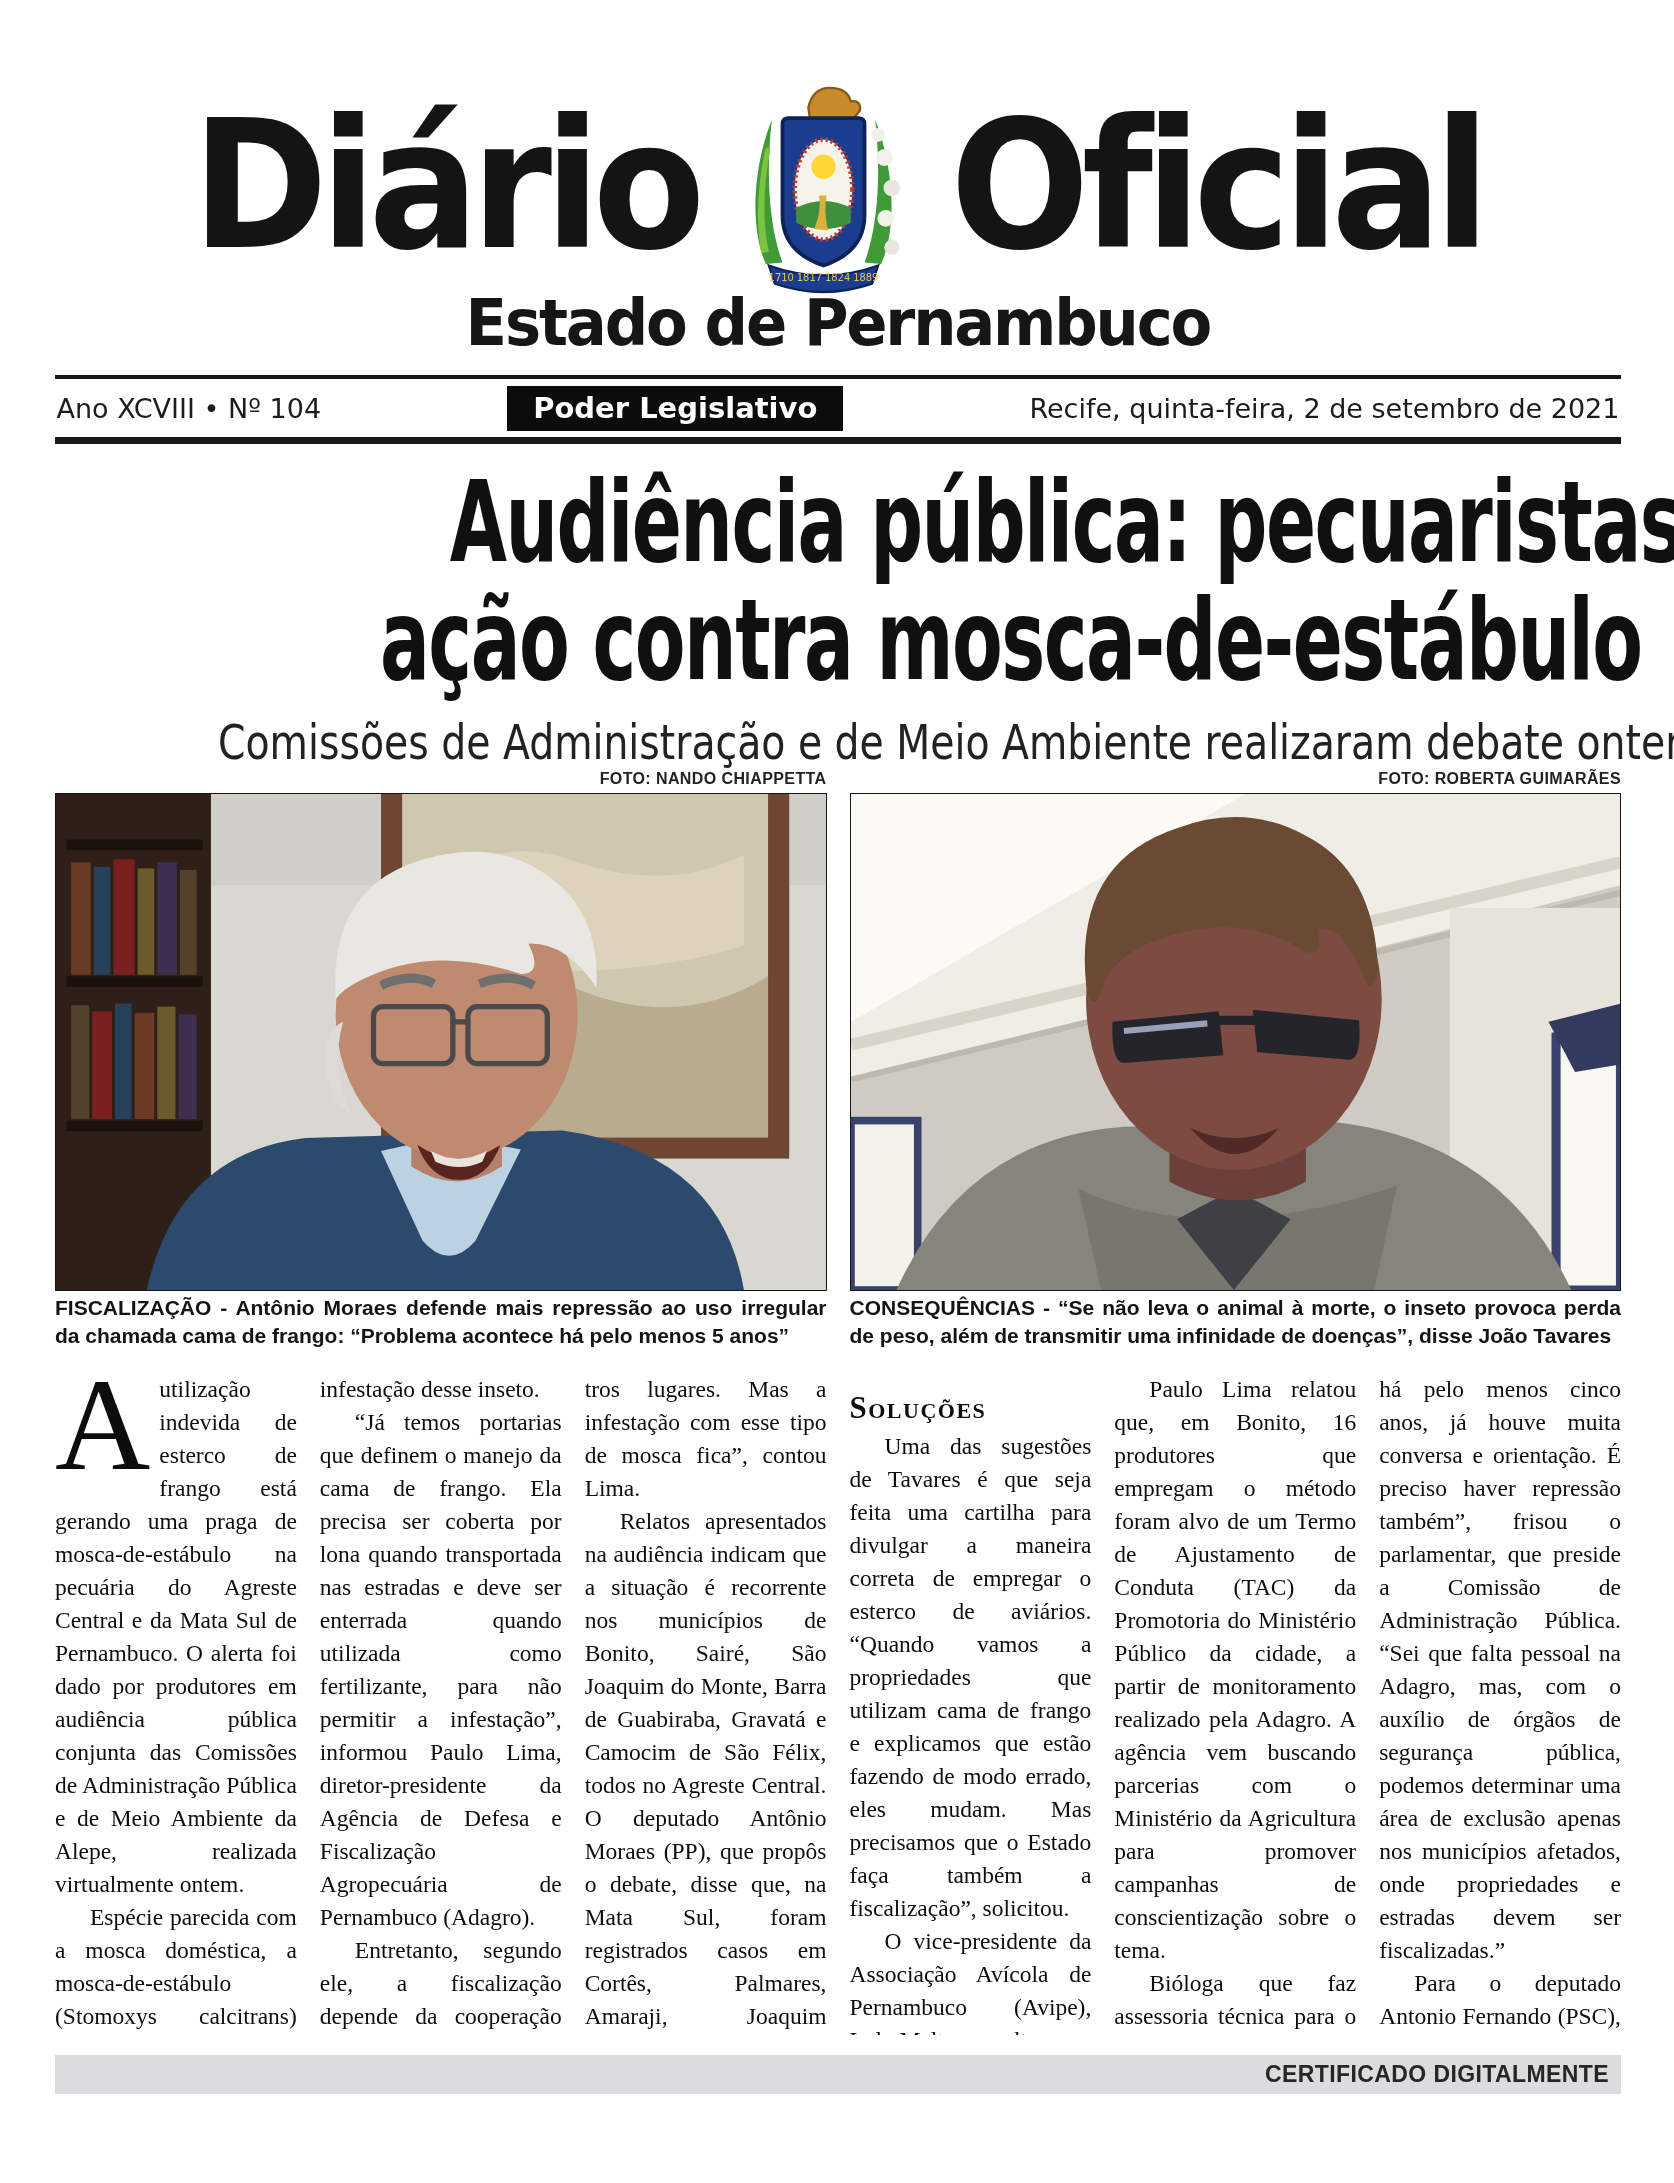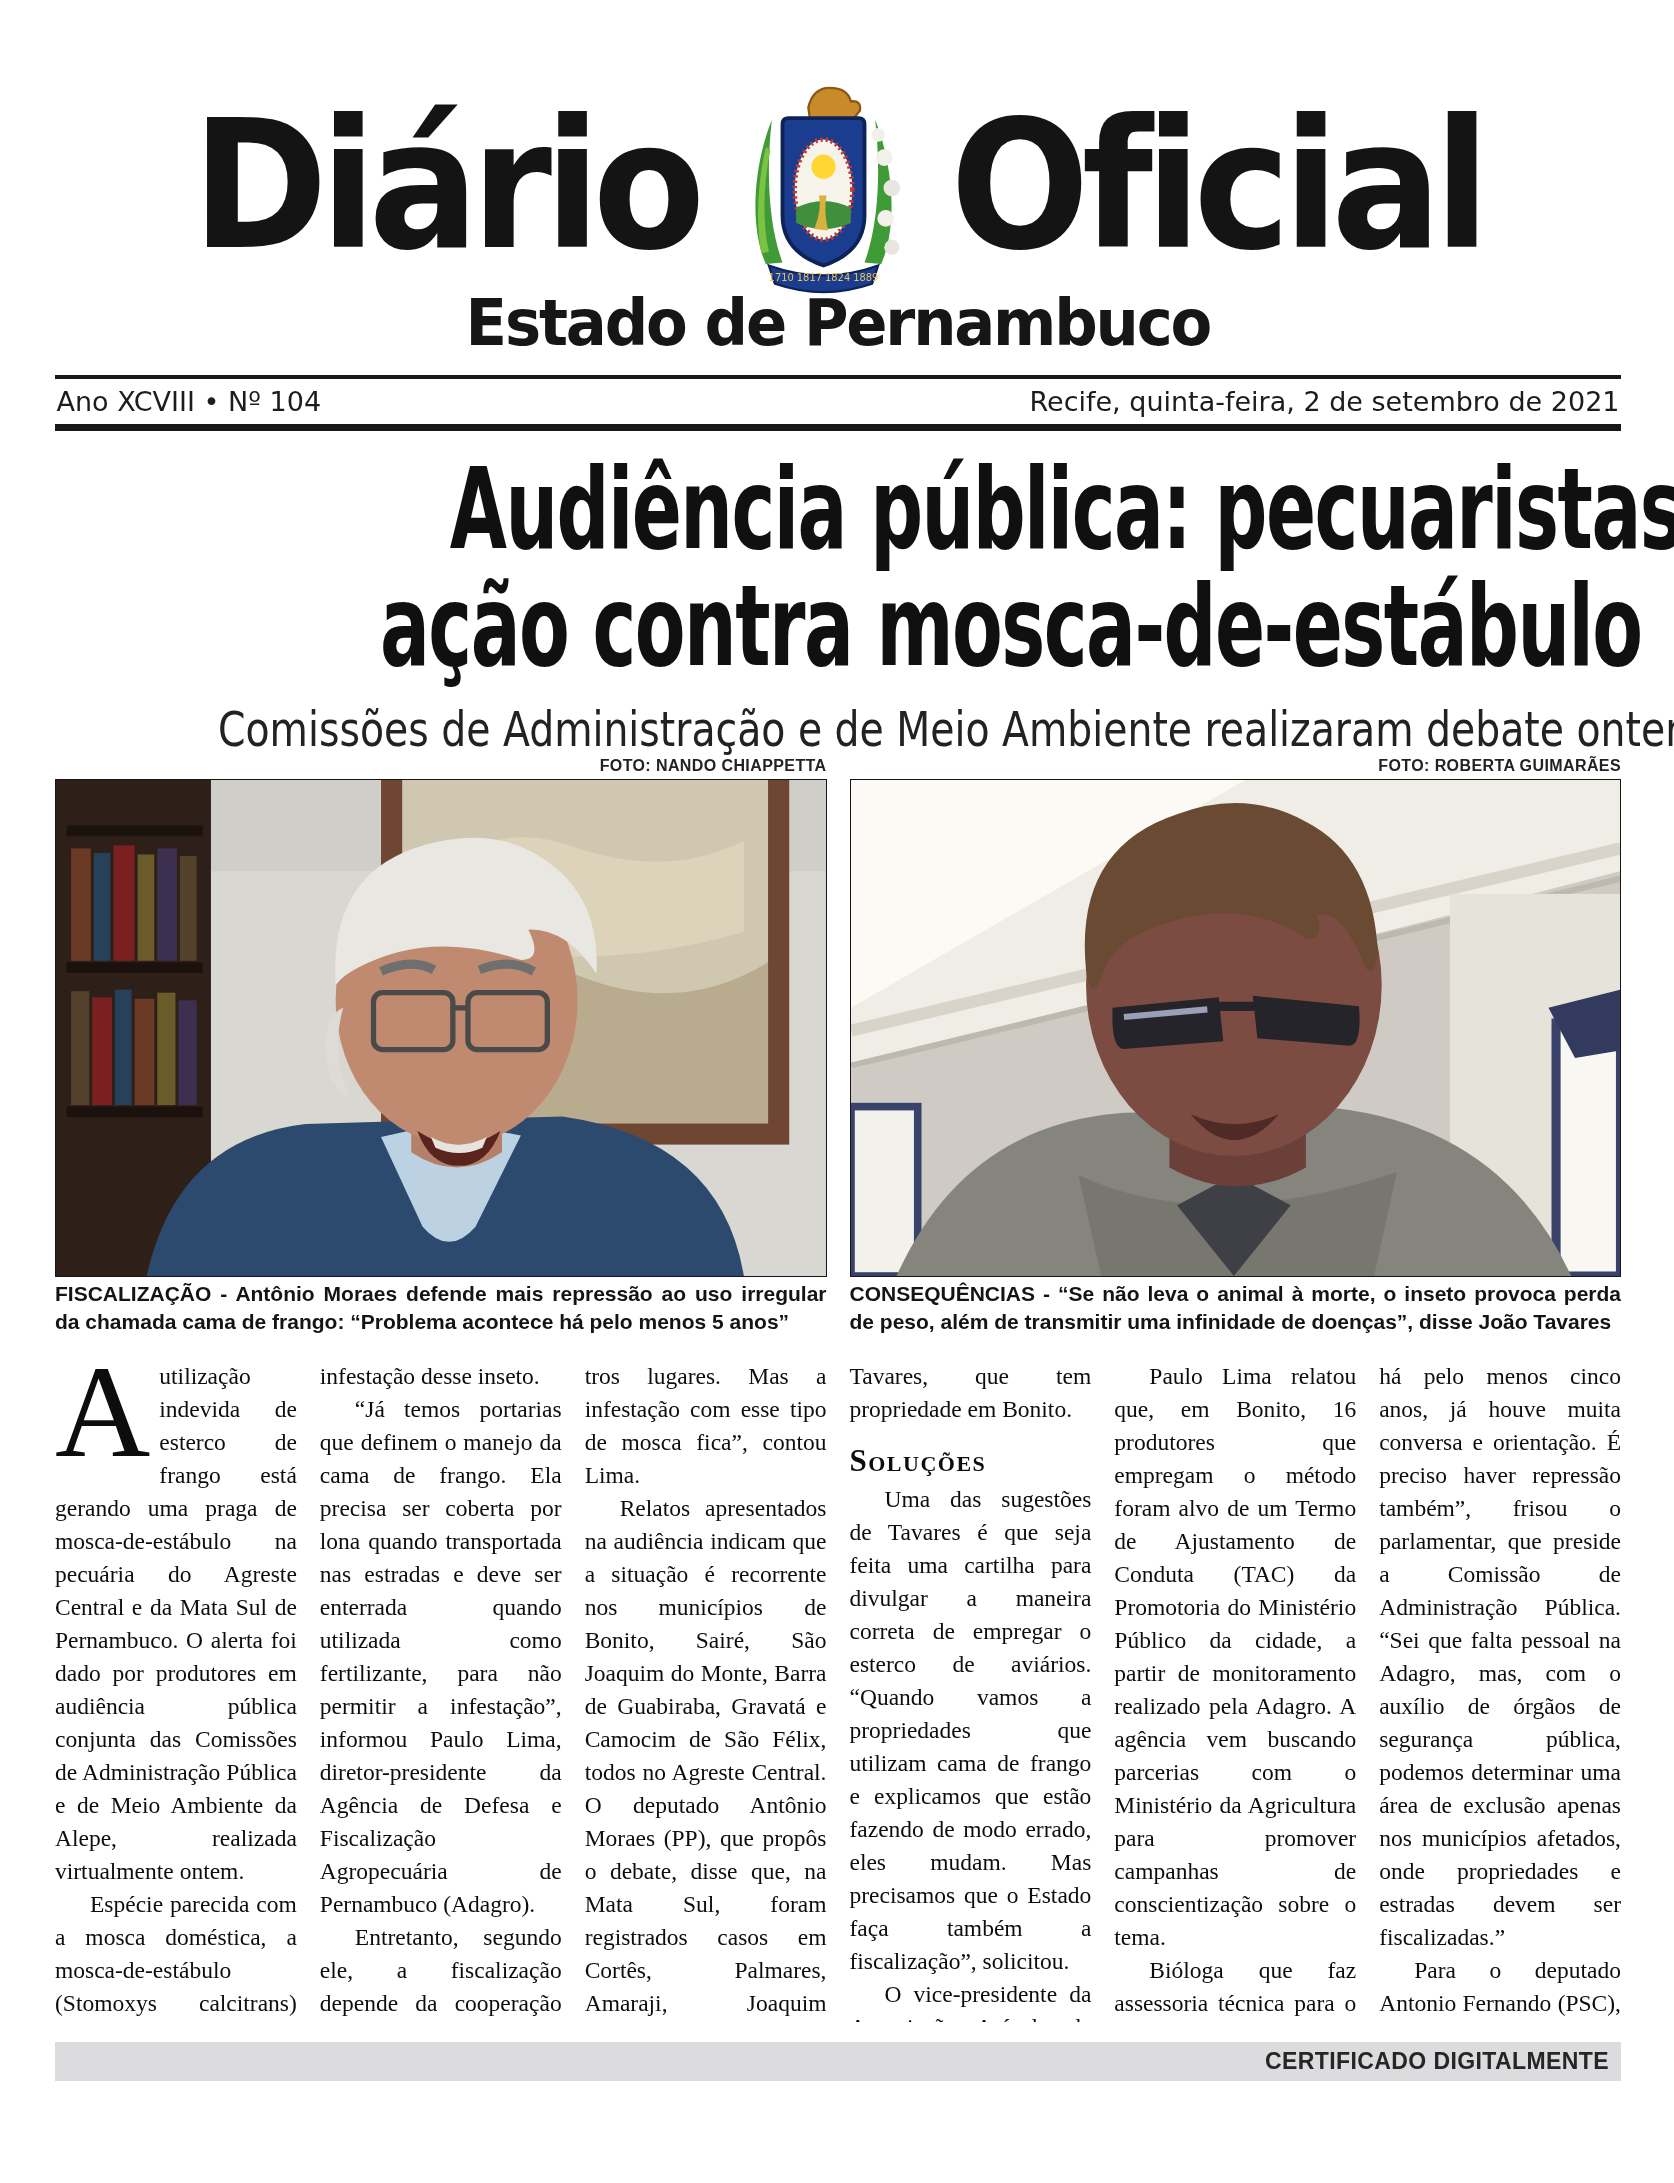--- a/index.html
+++ b/index.html
@@ -88,20 +88,21 @@
         <text x="106" y="272" text-anchor="middle" font-size="13" fill="#e8c25a">1710 1817 1824 1889</text>
       </svg>
       <span class="mast-title">Oficial</span>
     </div>
     <div class="estado"><span>Estado de Pernambuco</span></div>
 
     <div class="rule-thin"></div>
 
     <div class="info-row">
       <span class="info-side">Ano XCVIII • Nº 104</span>
+      <span class="badge">Poder Legislativo</span>
       <span class="info-side">Recife, quinta-feira, 2 de setembro de 2021</span>
     </div>
 
     <div class="rule-thick"></div>
 
     <h1 class="headline" style="margin:20px 0 0;">
       <span class="hl-line"><span>Audiência pública: pecuaristas pedem</span></span>
       <span class="hl-line"><span>ação contra mosca-de-estábulo</span></span>
     </h1>
     <div class="subhead"><span>Comissões de Administração e de Meio Ambiente realizaram debate ontem</span></div>
@@ -204,21 +205,20 @@
         <p class="nofirstindent">infestação desse inseto.</p>
         <p>“Já temos portarias que definem o manejo da cama de frango. Ela precisa ser coberta por lona quando transportada nas estradas e deve ser enterrada quando utilizada como fertilizante, para não permitir a infestação”, informou Paulo Lima, diretor-presidente da Agência de Defesa e Fiscalização Agropecuária de Pernambuco (Adagro).</p>
         <p>Entretanto, segundo ele, a fiscalização depende da cooperação com as prefeituras e a Polícia Militar, especialmente com os batalhões rodoviários e de proteção ao meio ambiente. O gestor também apontou os plantios de inhame e cará como uma das origens do problema. “São feitos por produtores itinerantes, que arrendam terra por um período para fazer o cultivo, e depois vão para ou-</p>
       </div>
       <div class="col">
         <p class="nofirstindent">tros lugares. Mas a infestação com esse tipo de mosca fica”, contou Lima.</p>
         <p>Relatos apresentados na audiência indicam que a situação é recorrente nos municípios de Bonito, Sairé, São Joaquim do Monte, Barra de Guabiraba, Gravatá e Camocim de São Félix, todos no Agreste Central. O deputado Antônio Moraes (PP), que propôs o debate, disse que, na Mata Sul, foram registrados casos em Cortês, Palmares, Amaraji, Joaquim Nabuco e Ribeirão.</p>
 
       </div>
       <div class="col">
-        <p class="nofirstindent">Tavares, que tem propriedade em Bonito.</p>
         <h3 class="sec-head">Soluções</h3>
         <p>Uma das sugestões de Tavares é que seja feita uma cartilha para divulgar a maneira correta de empregar o esterco de aviários. “Quando vamos a propriedades que utilizam cama de frango e explicamos que estão fazendo de modo errado, eles mudam. Mas precisamos que o Estado faça também a fiscalização”, solicitou.</p>
         <p>O vice-presidente da Associação Avícola de Pernambuco (Avipe), Lula Malta, ressaltou que propriedades que fazem o manejo adequado da cama de frango não têm problemas com infestações. “Eu uso esterco aviário ao lado de criações de bovinos e suínos sem nunca ter sofrido com essas moscas”, exemplificou.</p>
       </div>
       <div class="col">
         <p>Paulo Lima relatou que, em Bonito, 16 produtores que empregam o método foram alvo de um Termo de Ajustamento de Conduta (TAC) da Promotoria do Ministério Público da cidade, a partir de monitoramento realizado pela Adagro. A agência vem buscando parcerias com o Ministério da Agricultura para promover campanhas de conscientização sobre o tema.</p>
         <p>Bióloga que faz assessoria técnica para o Ministério Público de Pernambuco (MPPE), Vilalba Mendonça propôs a atuação do setor de Educação Ambiental da Agência Estadual de Meio Ambiente (CPRH) nas localidades afetadas. Por sua vez, o deputado Antônio Moraes defendeu que haja mais repressão ao uso irregular da cama de frango.</p>
 
       </div>
       <div class="col">

